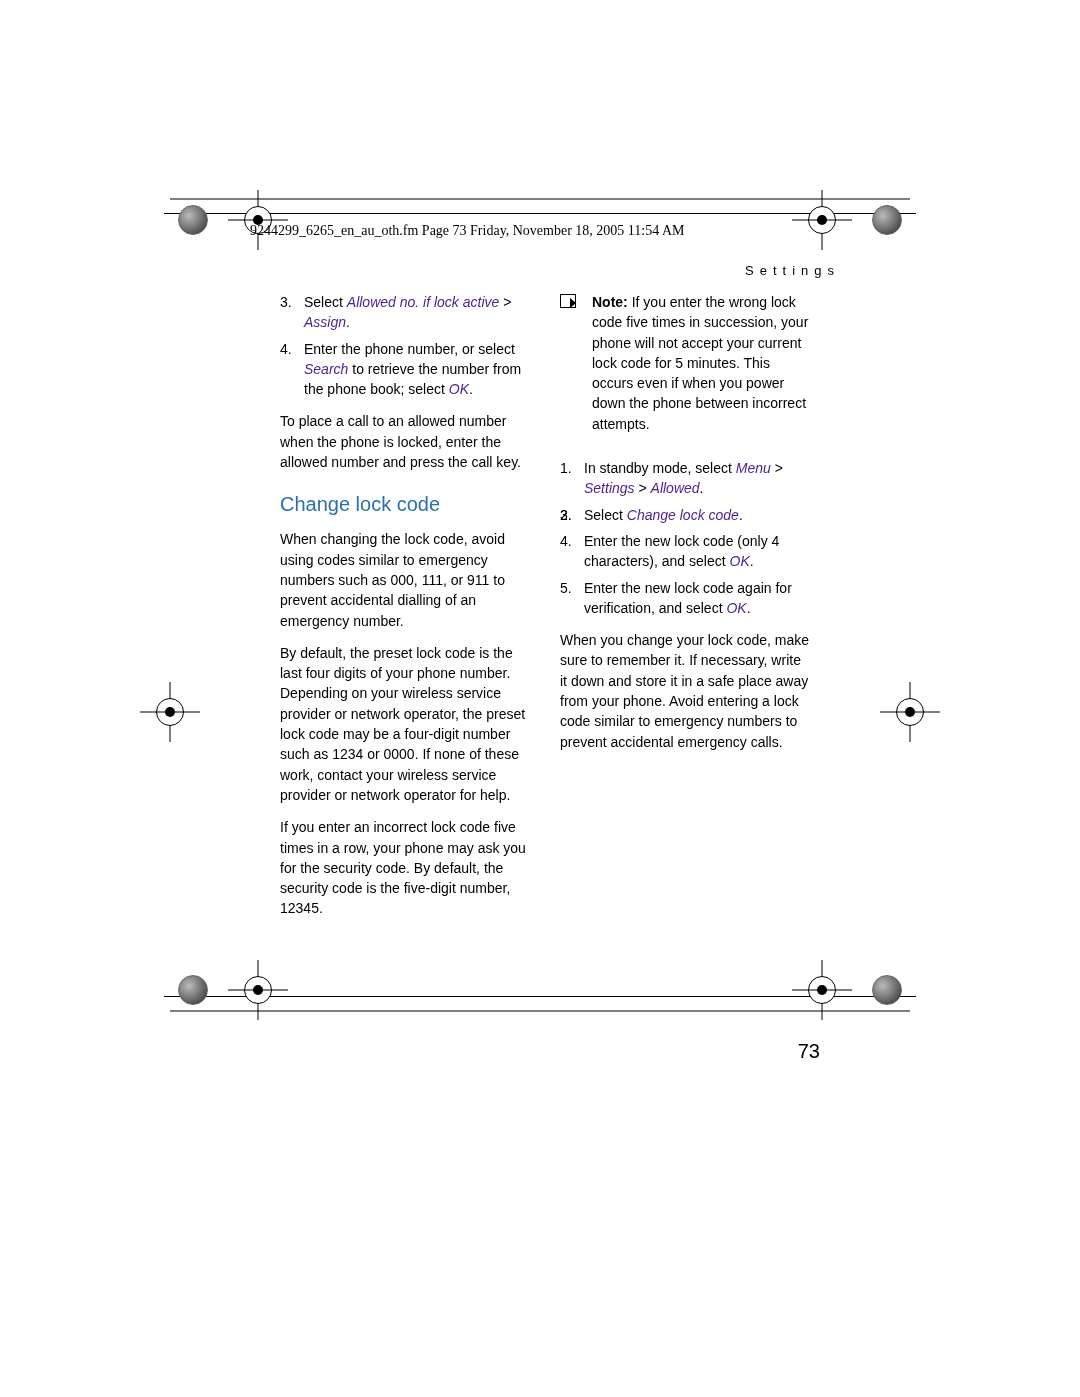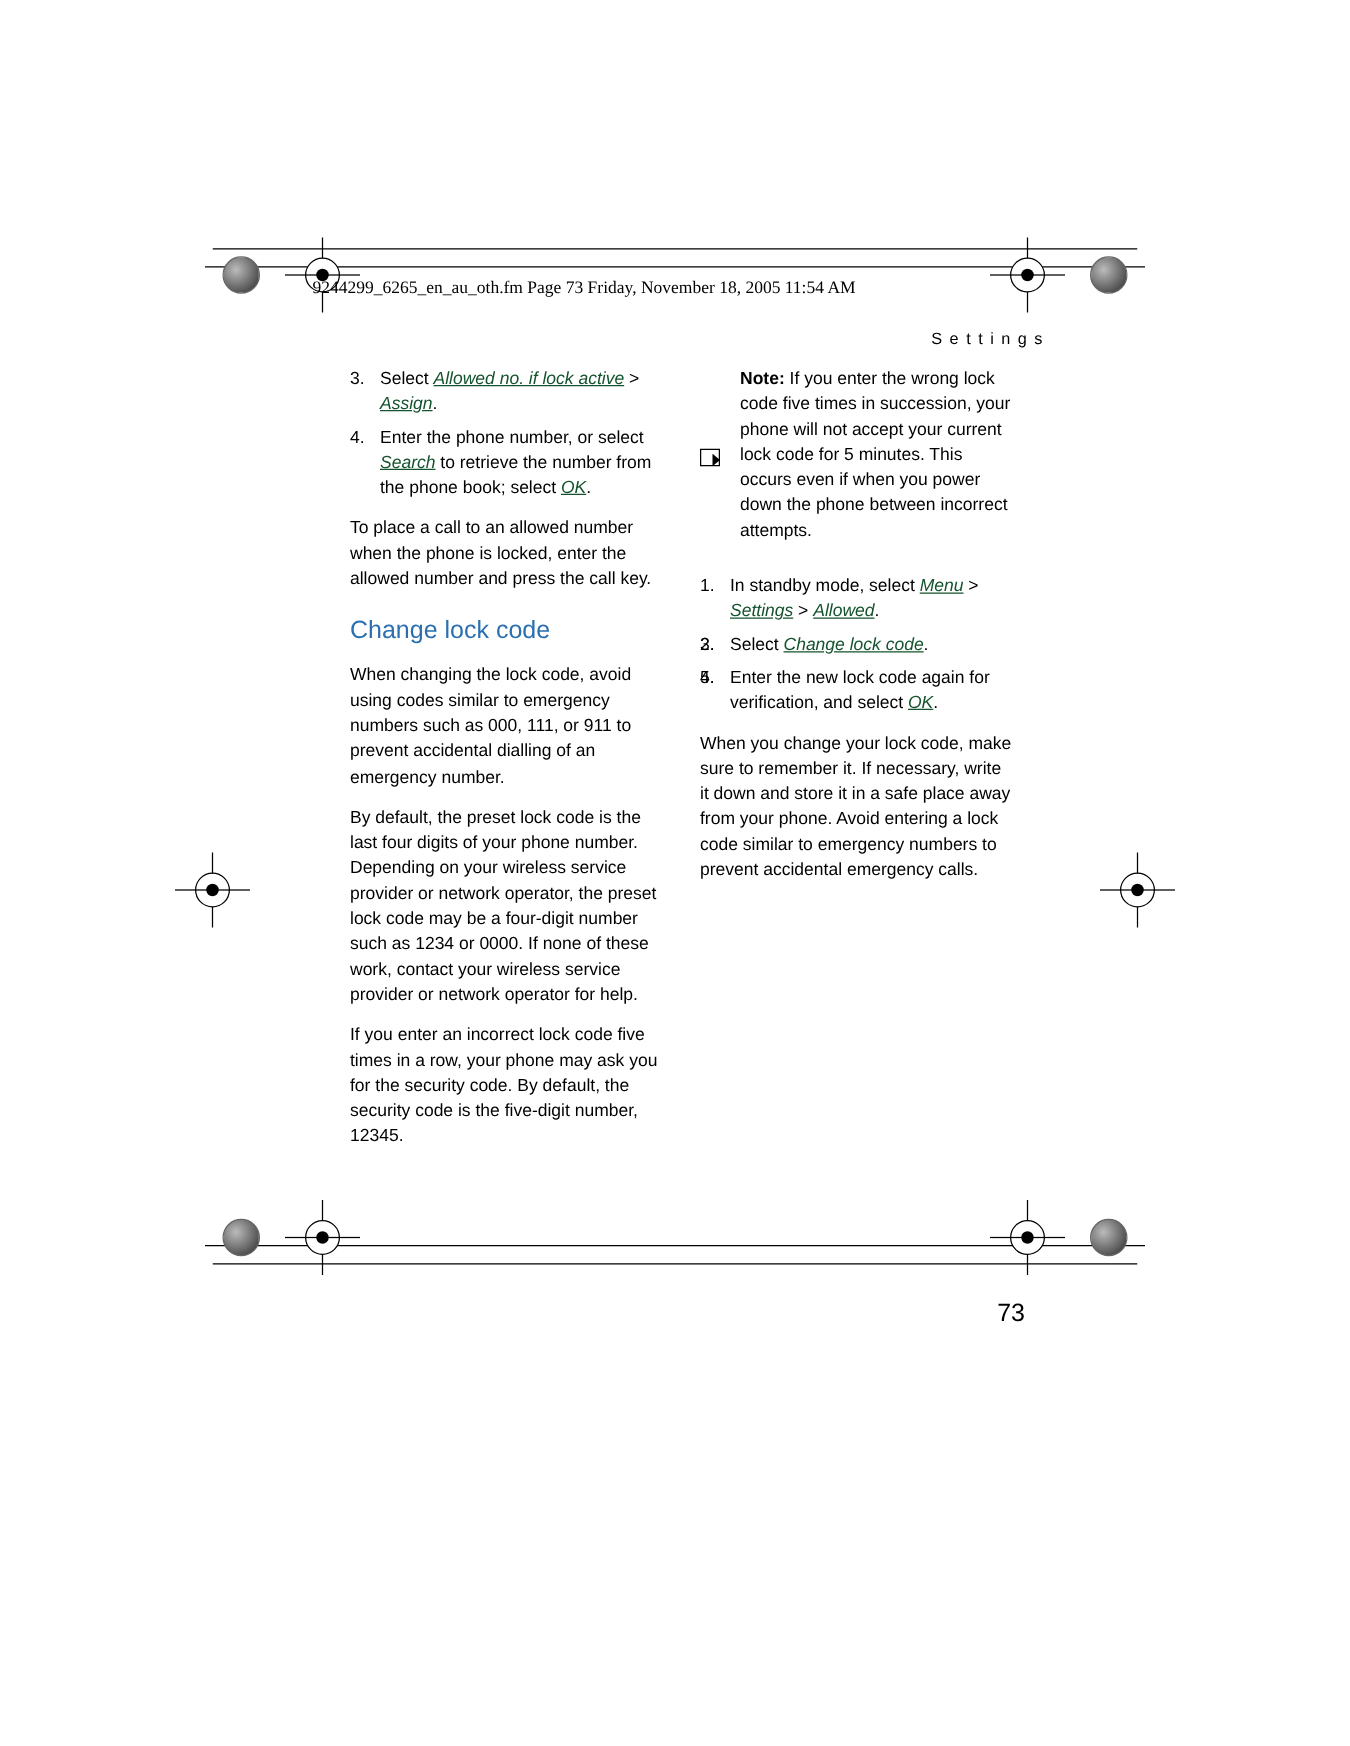--- a/index.html
+++ b/index.html
@@ -68,23 +68,23 @@
     position: absolute; left: 280px; top: 292px;
     width: 530px;
     display: flex; gap: 30px;
     font-size: 14px; line-height: 1.45; color: #000;
   }
   .col { flex: 1 1 0; }
   .col p { margin-bottom: 12px; }
   .col ol { list-style: none; padding-left: 0; margin-bottom: 12px; }
   .col ol li { padding-left: 24px; position: relative; margin-bottom: 6px; }
   .col ol li .num { position: absolute; left: 0; }
-  .link { color: #14532d; text-decoration: underline; }
+  .link { color: #4c1d95; }
   .heading { color: #2a6fb0; font-size: 20px; margin: 18px 0 10px; font-weight: normal; }
-  .note-row { display: flex; gap: 10px; align-items: center; margin-bottom: 12px; }
+  .note-row { display: flex; gap: 10px; align-items: flex-start; margin-bottom: 12px; }
   .note-icon {
     width: 22px; height: 22px; flex: 0 0 22px; position: relative; margin-top: 2px;
   }
   .note-icon .box { position:absolute; left:0; top:0; width:16px; height:14px; border:1.5px solid #000; }
   .note-icon .arrow {
     position:absolute; left:10px; top:4px; width:0; height:0;
     border-left:6px solid #000; border-top:5px solid transparent; border-bottom:5px solid transparent;
   }
   .page-number {
     position: absolute; right: 260px; top: 1040px; font-size: 20px;
@@ -177,21 +177,21 @@
         <span class="note-icon">
             <span class="box"></span>
             <span class="arrow"></span>
           </span>
         <p><b>Note:</b><span> If you enter the wrong lock code five times in succession, your phone will not accept your current lock code for 5 minutes. This occurs even if when you power down the phone between incorrect attempts.</span></p>
       </div>
       <ol>
         <li><span class="num">1.</span><span><span>In standby mode, select </span><i class="link">Menu</i><span> &gt; </span><i class="link">Settings</i><span> &gt; </span><i class="link">Allowed</i><span>.</span></span></li>
         <li><span class="num">2.</span></li>
         <li><span class="num">3.</span><span><span>Select </span><i class="link">Change lock code</i><span>.</span></span></li>
-        <li><span class="num">4.</span></li>
+        <li><span class="num">4.</span><span><span>Enter the new lock code (only 4 characters), and select </span><i class="link">OK</i><span>.</span></span></li>
         <li><span class="num">5.</span><span><span>Enter the new lock code again for verification, and select </span><i class="link">OK</i><span>.</span></span></li>
       </ol>
       <p>When you change your lock code, make sure to remember it. If necessary, write it down and store it in a safe place away from your phone. Avoid entering a lock code similar to emergency numbers to prevent accidental emergency calls.</p>
     </div>
   </div>
 
   <div class="page-number">73</div>
 </div>
 
 </body></html>

